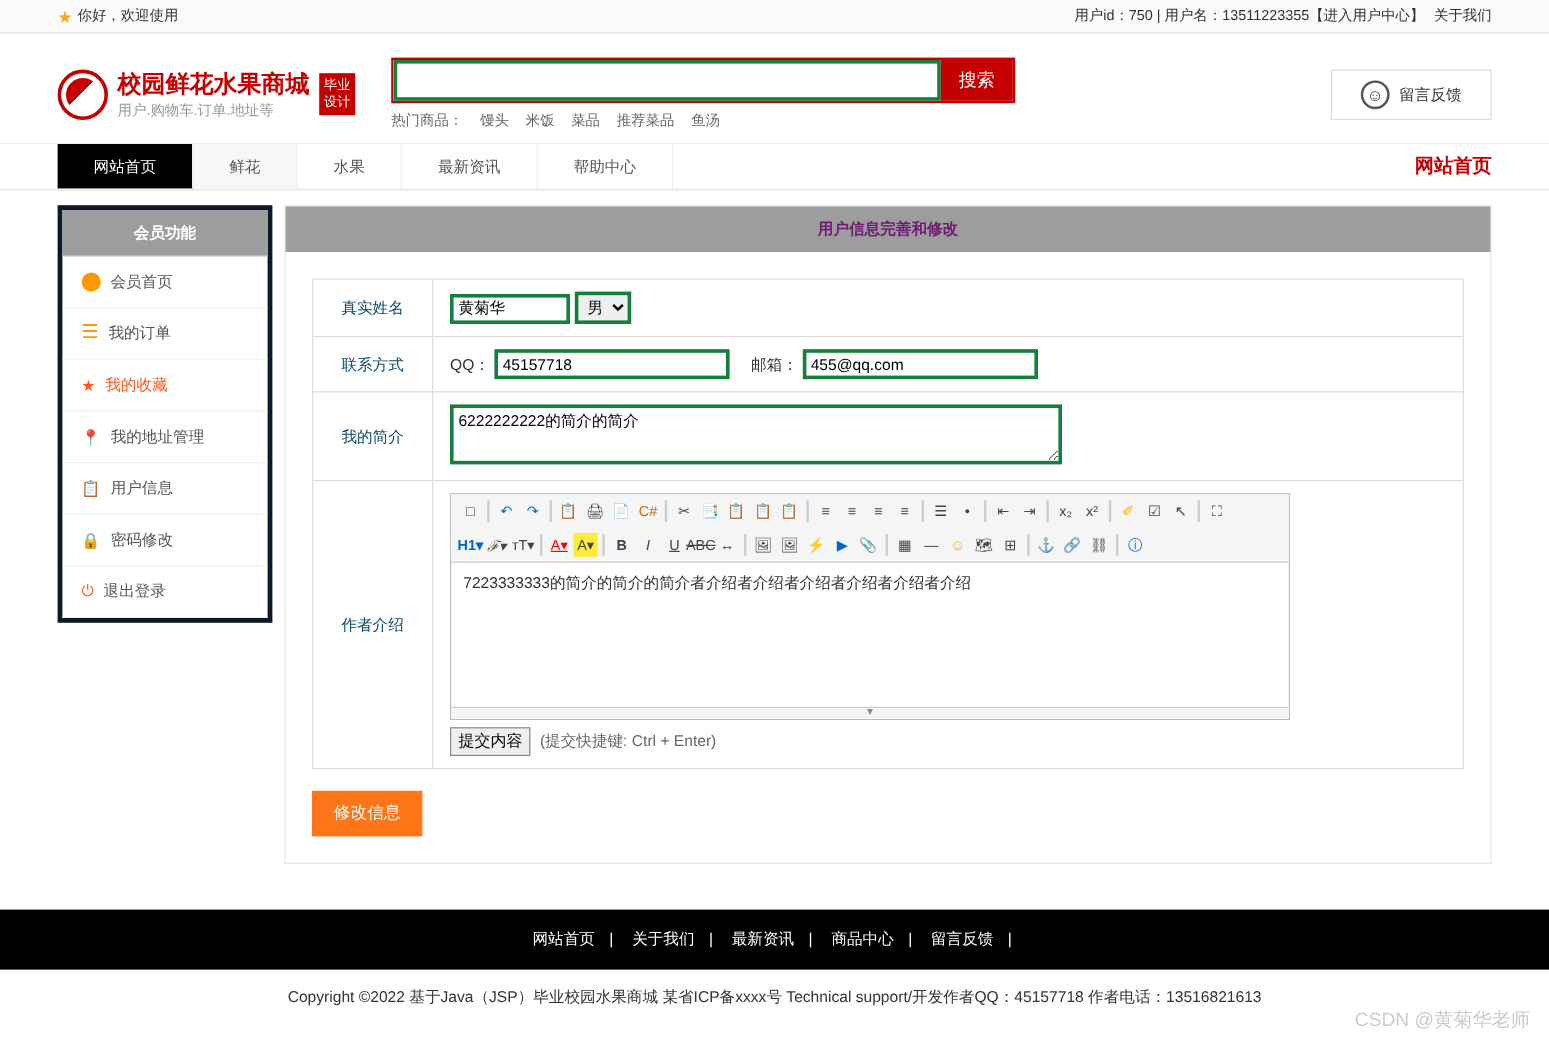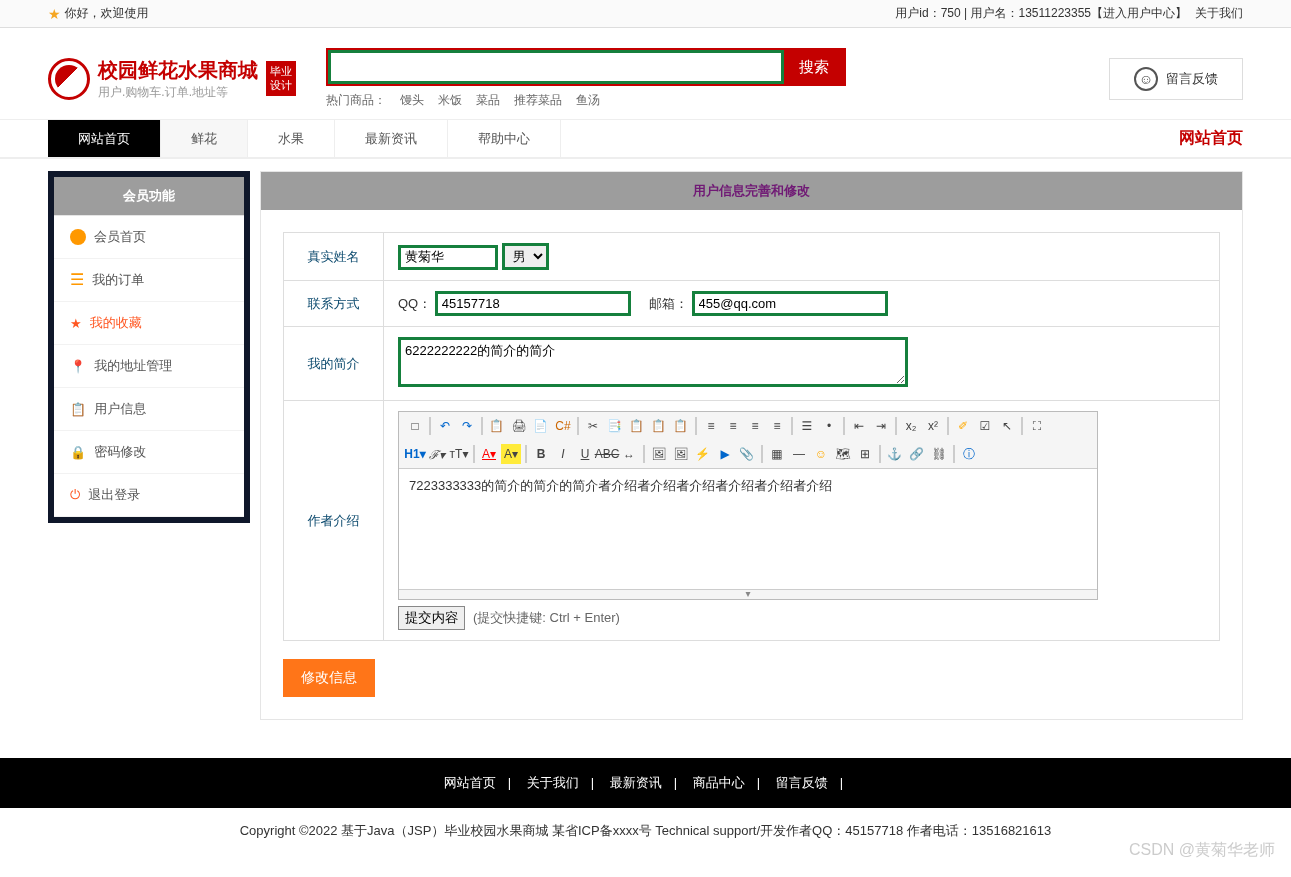--- a/index.html
+++ b/index.html
@@ -30,21 +30,21 @@
 
 
 .nav { height: 40px; border-top: 1px solid #eee; border-bottom: 2px solid #eee; display: flex; align-items: stretch; padding: 0 48px; }
 .nav a { padding: 0 30px; display:flex; align-items:center; color:#555; border-right:1px solid #eee; }
 .nav a.active { background:#000; color:#fff; }
 .nav a.flower { background:#f7f7f7;}
 .nav .all-goods { margin-left: auto; color: #c40000; font-size: 16px; font-weight: bold; display:flex; align-items:center; }
 
 
 .main { display: flex; gap: 10px; padding: 12px 48px 30px; align-items: flex-start; }
-.sidebar { width: 202px; border: 6px solid #0f172a; }
+.sidebar { width: 179px; border: 4px solid #0f172a; }
 .sidebar-title { background: #9d9d9d; color: #fff; text-align: center; padding: 10px 0; font-weight: bold; border-bottom:1px solid #e5e5e5;}
 .sidebar-item { padding: 12px 16px; border-bottom: 1px solid #f2f2f2; display:flex; align-items:center; gap:8px; color:#555; cursor:pointer;}
 .sidebar-item.red { color:#ff5722;}
 .ic { width:16px; height:16px; display:inline-block; border-radius:50%; }
 .ic-home{background:#ff9800;} .ic-order{color:#ff9800;font-size:16px;line-height:1;} .ic-star{color:#ff5722;} .ic-loc{color:#4caf50;} .ic-doc{color:#03a9f4;} .ic-lock{color:#f44336;} .ic-exit{color:#ff5722;}
 
 
 .content { flex: 1; border: 1px solid #e5e5e5; }
 .content-title { background: #9d9d9d; color: #701a75; text-align: center; padding: 10px 0; font-weight: bold; }
 .content-inner { padding: 22px; }

